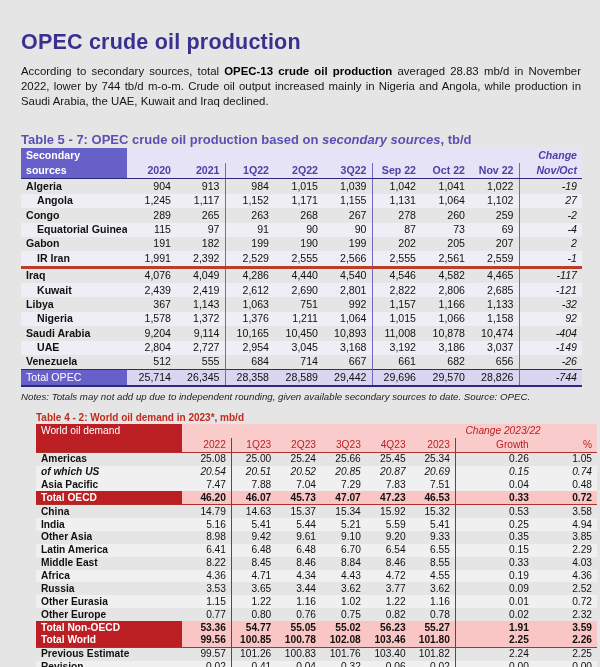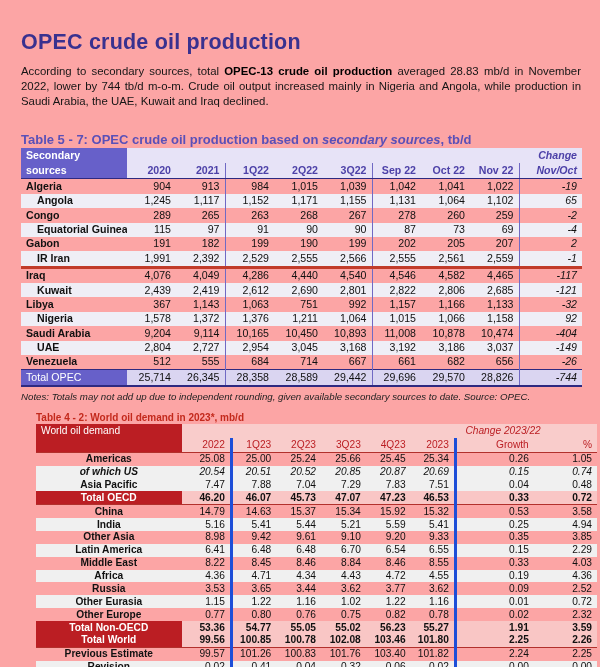--- a/index.html
+++ b/index.html
@@ -1,17 +1,17 @@
 <!DOCTYPE html>
 <html><head>
 <meta charset="utf-8">
 <style>
   html,body{margin:0;padding:0;background:#fff;}
   .page{width:600px;height:667px;box-sizing:border-box;position:relative;overflow:hidden;
-        background:#fca5a5;padding:24px 19px 0 21px;font-family:"Liberation Sans",sans-serif;color:#111;}
+        background:#e5e5e5;padding:24px 19px 0 21px;font-family:"Liberation Sans",sans-serif;color:#111;}
   h1{margin:6px 0 9px 0;font-size:21.5px;letter-spacing:.2px;color:#39318F;font-weight:bold;}
   .intro{margin:0 0 24px 0;font-size:11.4px;line-height:1.3;text-align:justify;color:#151515;}
   .intro b{color:#000;}
   
   .cap1{color:#5A50B8;font-weight:bold;font-size:13px;margin:2px 0 1px 0;}
   .cap2{color:#C3291C;font-weight:bold;font-size:10px;margin:10px 0 1px 15px;}
   .note{font-style:italic;font-size:9.7px;color:#222;margin:4px 0 0 0;}
   
   table{border-collapse:collapse;table-layout:fixed;}
   td,th{overflow:hidden;white-space:nowrap;}
@@ -36,23 +36,23 @@
   
   .t2{width:561px;margin-left:15px;border-bottom:1.5px solid #B2302C;}
   .t2 col.c-lbl{width:143px;} .t2 col.c-y{width:49px;} .t2 col.c-q{width:44px;}
   .t2 col.c-g{width:77px;} .t2 col.c-p{width:62px;}
   .t2 thead th{background:#F9CCCB;font-size:10.2px;line-height:12px;padding:1px 5px 1px 2px;
                color:#BB1E23;font-weight:normal;text-align:right;}
   .t2 thead .lblh{background:#BB1E23;color:#fff;text-align:left;padding-left:5px;vertical-align:bottom;}
   .t2 thead .chgh{font-style:italic;text-align:left;padding-left:10px;}
   .t2 thead tr.h2 th{border-bottom:1px solid #B2302C;}
   .t2 td{font-size:10.2px;line-height:12.1px;padding:0.4px 5px 0.4px 2px;text-align:right;}
-  .t2 td.lbl{text-align:center;font-weight:bold;padding-left:5px;}
+  .t2 td.lbl{text-align:left;font-weight:bold;padding-left:5px;}
   .t2 tr.alt td{background:#F0F0F0;}
-  .t2 td.sep,.t2 th.sep{border-right:3px solid #1d4ed8;}
+  .t2 td.sep,.t2 th.sep{border-right:1px solid #1d4ed8;}
   .t2 tr.sub td{font-style:italic;}
   .t2 tr.total td{background:#F9C6C5;font-weight:bold;}
   .t2 tr.total td.lbl{background:#BB1E23;color:#fff;}
   .t2 tr.rline td{border-bottom:1.5px solid #B2302C;}
 </style>
 </head>
 <body>
 
 <div class="page">
 
@@ -110,21 +110,21 @@
         <tr class="alt">
           <td class="lbl">Angola</td>
           <td>1,245</td>
           <td class="sep">1,117</td>
           <td>1,152</td>
           <td>1,171</td>
           <td class="sep">1,155</td>
           <td>1,131</td>
           <td>1,064</td>
           <td class="sep">1,102</td>
-          <td class="chg">65</td>
+          <td class="chg">27</td>
         </tr>
         <tr>
           <td class="lbl">Congo</td>
           <td>289</td>
           <td class="sep">265</td>
           <td>263</td>
           <td>268</td>
           <td class="sep">267</td>
           <td>278</td>
           <td>260</td>

